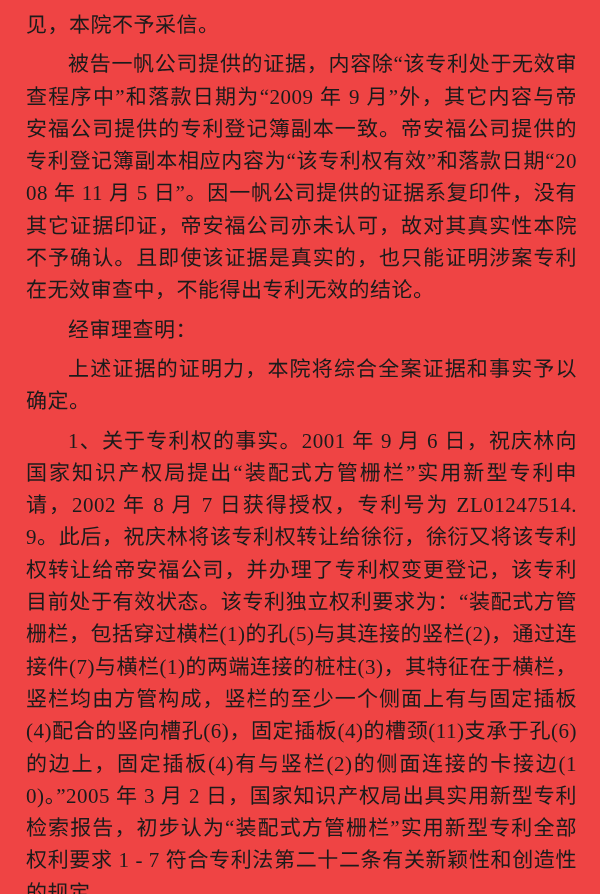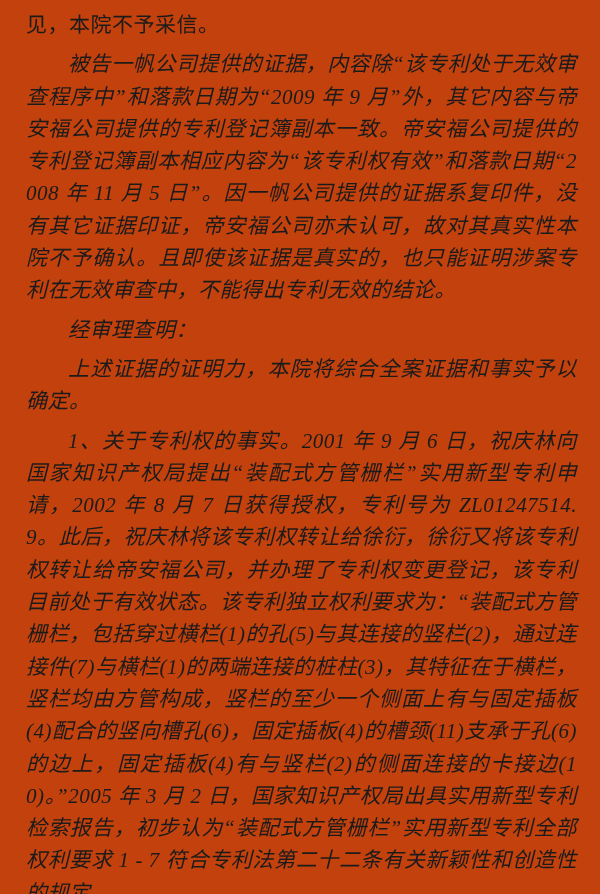--- a/index.html
+++ b/index.html
@@ -25,30 +25,29 @@
     color: #1b1b1b;
     font-size: 21px;
     line-height: 32.3px;
     text-align: justify;
     text-justify: inter-ideograph;
     letter-spacing: 0.5px;
     word-break: break-all;
   }
   .doc-body p + p {
     margin-top: 7px;
-    font-style: italic;
   }
   .doc-body p.indent {
     text-indent: 2em;
   }
 </style>
 </head>
 <body style="background: rgb(252, 252, 251);">
 
-<div class="page" style="background: #c2410c;">
+<div class="page" style="background: #ef4444;">
   <div class="doc-body">
 
   <p class="no-indent" style="color: rgb(27, 27, 27);">见，本院不予采信。</p>
       <p class="indent" style="color: rgb(27, 27, 27);">被告一帆公司提供的证据，内容除“该专利处于无效审查程序中”和落款日期为“2009 年 9 月”外，其它内容与帝安福公司提供的专利登记簿副本一致。帝安福公司提供的专利登记簿副本相应内容为“该专利权有效”和落款日期“2008 年 11 月 5 日”。因一帆公司提供的证据系复印件，没有其它证据印证，帝安福公司亦未认可，故对其真实性本院不予确认。且即使该证据是真实的，也只能证明涉案专利在无效审查中，不能得出专利无效的结论。</p>
       <p class="indent" style="color: rgb(27, 27, 27);">经审理查明：</p>
       <p class="indent" style="color: rgb(27, 27, 27);">上述证据的证明力，本院将综合全案证据和事实予以确定。</p>
       <p class="indent" style="color: rgb(27, 27, 27);">1、关于专利权的事实。2001 年 9 月 6 日，祝庆林向国家知识产权局提出“装配式方管栅栏”实用新型专利申请，2002 年 8 月 7 日获得授权，专利号为 ZL01247514.9。此后，祝庆林将该专利权转让给徐衍，徐衍又将该专利权转让给帝安福公司，并办理了专利权变更登记，该专利目前处于有效状态。该专利独立权利要求为：“装配式方管栅栏，包括穿过横栏(1)的孔(5)与其连接的竖栏(2)，通过连接件(7)与横栏(1)的两端连接的桩柱(3)，其特征在于横栏，竖栏均由方管构成，竖栏的至少一个侧面上有与固定插板(4)配合的竖向槽孔(6)，固定插板(4)的槽颈(11)支承于孔(6)的边上，固定插板(4)有与竖栏(2)的侧面连接的卡接边(10)。”2005 年 3 月 2 日，国家知识产权局出具实用新型专利检索报告，初步认为“装配式方管栅栏”实用新型专利全部权利要求 1 - 7 符合专利法第二十二条有关新颖性和创造性的规定。</p>
     </div>
 </div>
 

